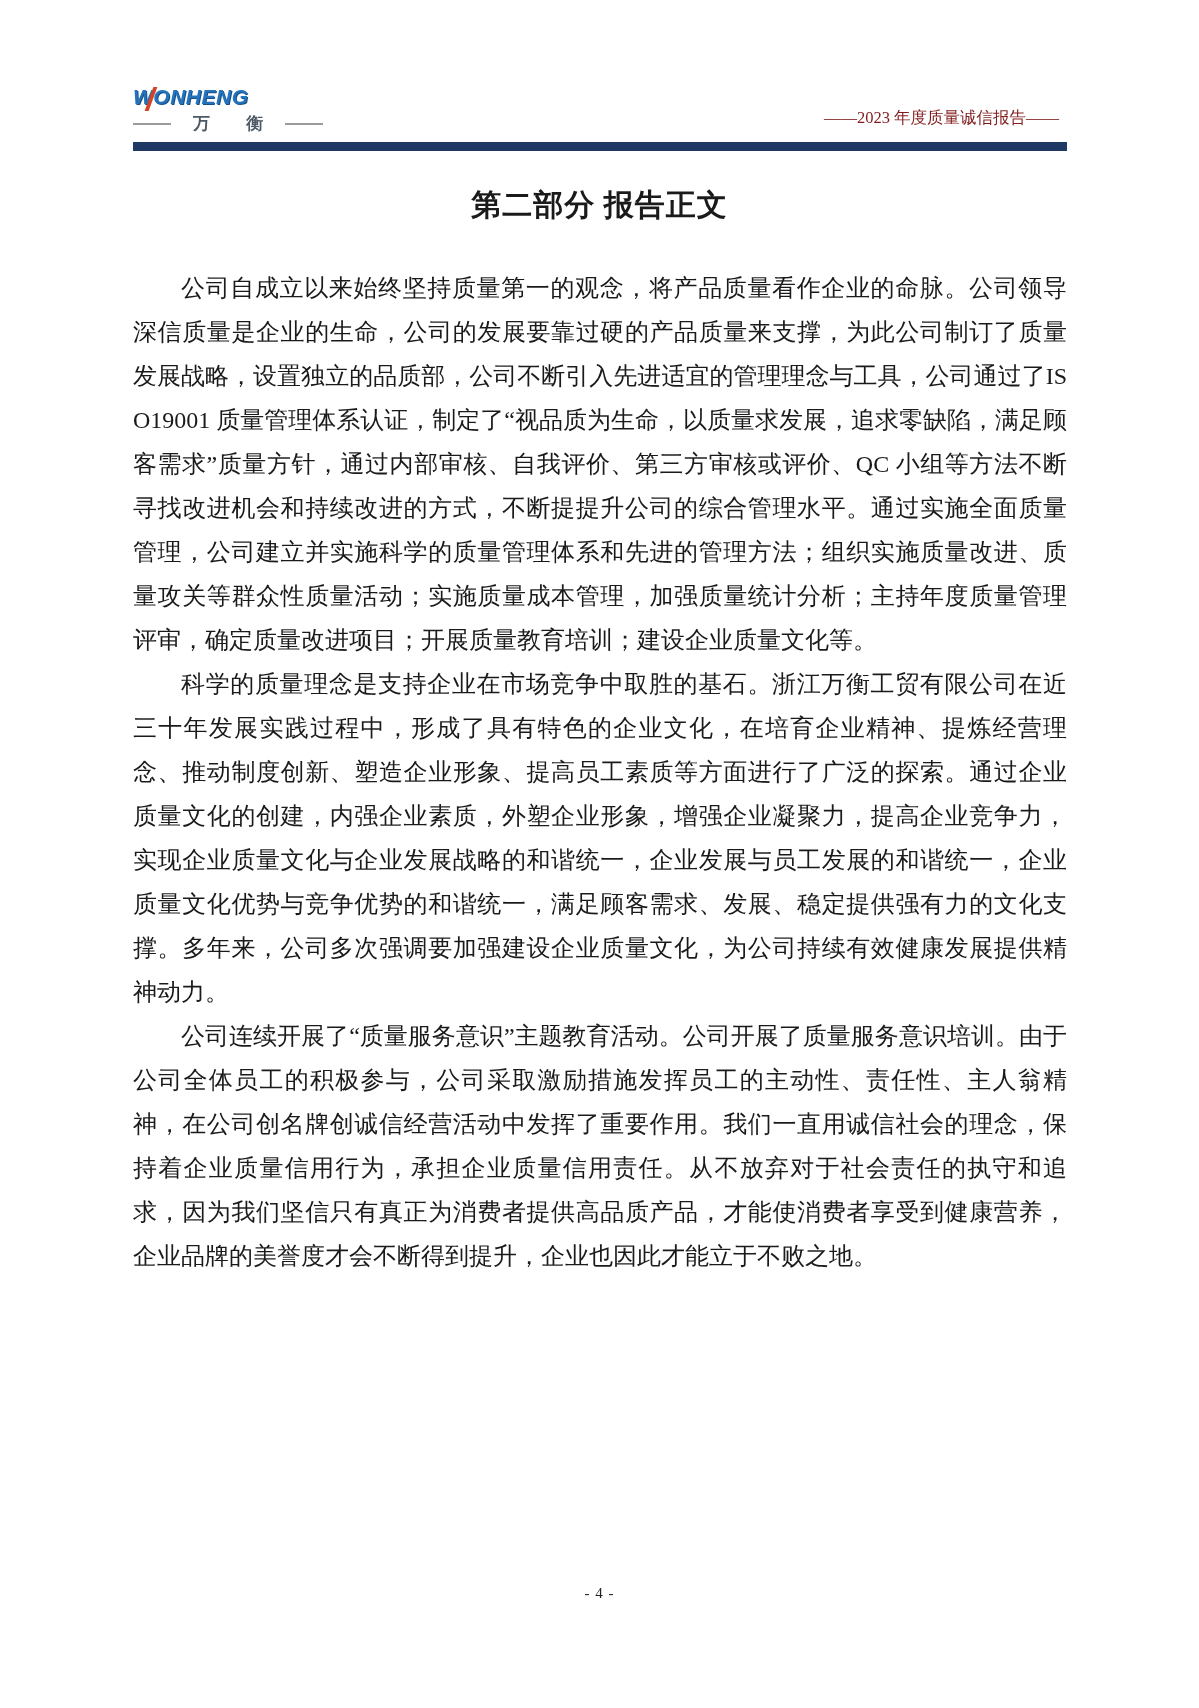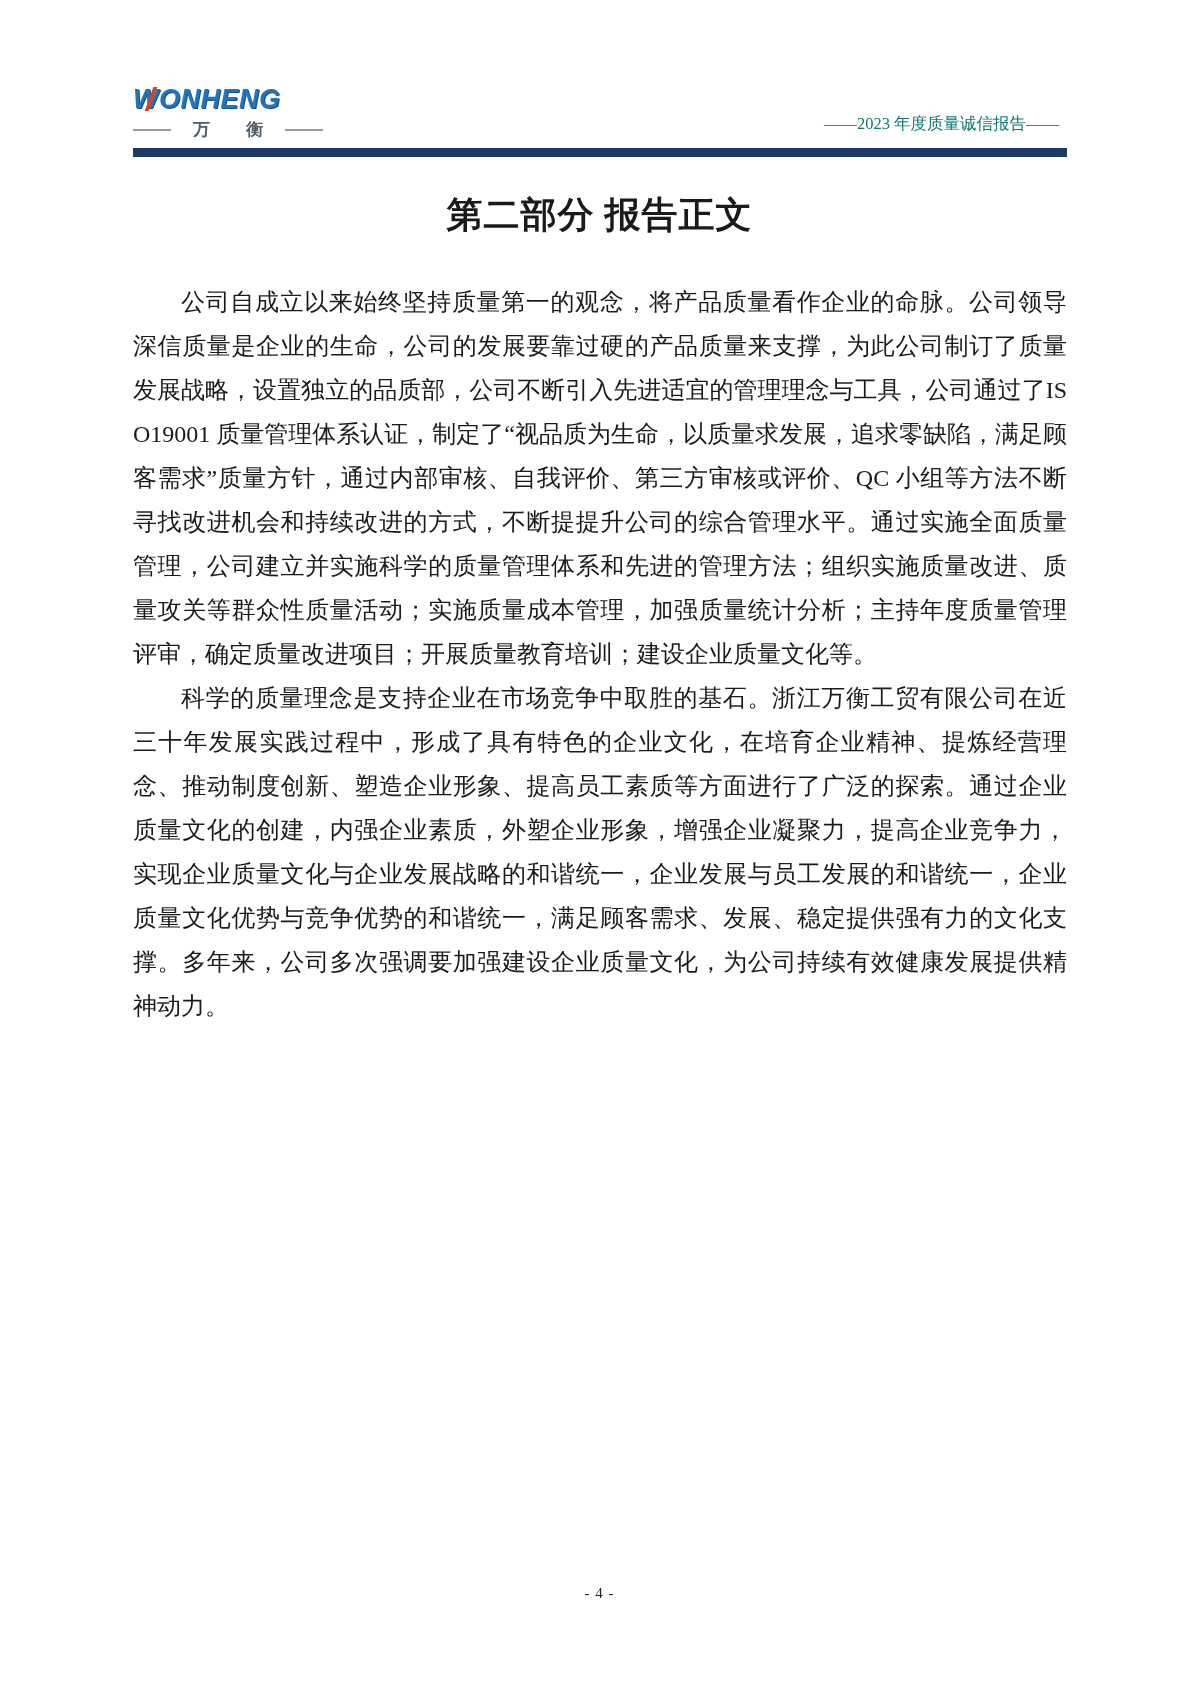--- a/index.html
+++ b/index.html
@@ -20,21 +20,21 @@
     align-items: flex-end;
     margin: 0 132px 0 133px;
     padding-top: 86px;
   }
   .logo { width: 190px; }
   .logo-en {
     position: relative;
     font-family: "Liberation Sans", "DejaVu Sans", sans-serif;
     font-weight: 700;
     font-style: italic;
-    font-size: 27px;
+    font-size: 21px;
     letter-spacing: 0.5px;
     color: #2473bb;
     text-shadow: 1px 1px 0 #145089;
     line-height: 1;
     white-space: nowrap;
   }
   .w-slash {
     position: absolute;
     left: 16px;
     top: 1px;
@@ -54,35 +54,35 @@
     font-weight: 700;
     font-size: 17px;
     color: #4d5a66;
     padding: 0 6px;
     letter-spacing: 16px;
     text-indent: 16px;
     white-space: nowrap;
   }
   .report-label {
     font-size: 16.5px;
-    color: #0f766e;
+    color: #7f1d1d;
     margin-bottom: 6px;
     margin-right: 8px;
     white-space: nowrap;
   }
   .header-rule {
     height: 9px;
     background: #1f3864;
     margin: 7px 132px 0 133px;
   }
 
   
   .part-title {
     text-align: center;
-    font-size: 36px;
+    font-size: 30px;
     font-weight: 700;
     margin: 34px 0 0 0;
     letter-spacing: 1px;
   }
   .section-heading {
     font-size: 27px;
     font-weight: 700;
     margin: 72px 0 0 133px;
     letter-spacing: 0.5px;
   }
@@ -131,17 +131,18 @@
   </div>
 
   <div class="header-rule"></div>
 
   <h1 class="part-title">第二部分 报告正文</h1>
 
 
   <div class="content">
     <p>公司自成立以来始终坚持质量第一的观念，将产品质量看作企业的命脉。公司领导深信质量是企业的生命，公司的发展要靠过硬的产品质量来支撑，为此公司制订了质量发展战略，设置独立的品质部，公司不断引入先进适宜的管理理念与工具，公司通过了ISO19001 质量管理体系认证，制定了“视品质为生命，以质量求发展，追求零缺陷，满足顾客需求”质量方针，通过内部审核、自我评价、第三方审核或评价、QC 小组等方法不断寻找改进机会和持续改进的方式，不断提提升公司的综合管理水平。通过实施全面质量管理，公司建立并实施科学的质量管理体系和先进的管理方法；组织实施质量改进、质量攻关等群众性质量活动；实施质量成本管理，加强质量统计分析；主持年度质量管理评审，确定质量改进项目；开展质量教育培训；建设企业质量文化等。</p>
     <p>科学的质量理念是支持企业在市场竞争中取胜的基石。浙江万衡工贸有限公司在近三十年发展实践过程中，形成了具有特色的企业文化，在培育企业精神、提炼经营理念、推动制度创新、塑造企业形象、提高员工素质等方面进行了广泛的探索。通过企业质量文化的创建，内强企业素质，外塑企业形象，增强企业凝聚力，提高企业竞争力，实现企业质量文化与企业发展战略的和谐统一，企业发展与员工发展的和谐统一，企业质量文化优势与竞争优势的和谐统一，满足顾客需求、发展、稳定提供强有力的文化支撑。多年来，公司多次强调要加强建设企业质量文化，为公司持续有效健康发展提供精神动力。</p>
+    <p>公司连续开展了“质量服务意识”主题教育活动。公司开展了质量服务意识培训。由于公司全体员工的积极参与，公司采取激励措施发挥员工的主动性、责任性、主人翁精神，在公司创名牌创诚信经营活动中发挥了重要作用。我们一直用诚信社会的理念，保持着企业质量信用行为，承担企业质量信用责任。从不放弃对于社会责任的执守和追求，因为我们坚信只有真正为消费者提供高品质产品，才能使消费者享受到健康营养，企业品牌的美誉度才会不断得到提升，企业也因此才能立于不败之地。</p>
   </div>
 
   <div class="page-footer">- 4 -</div>
 
 </div>
 
 </body></html>

